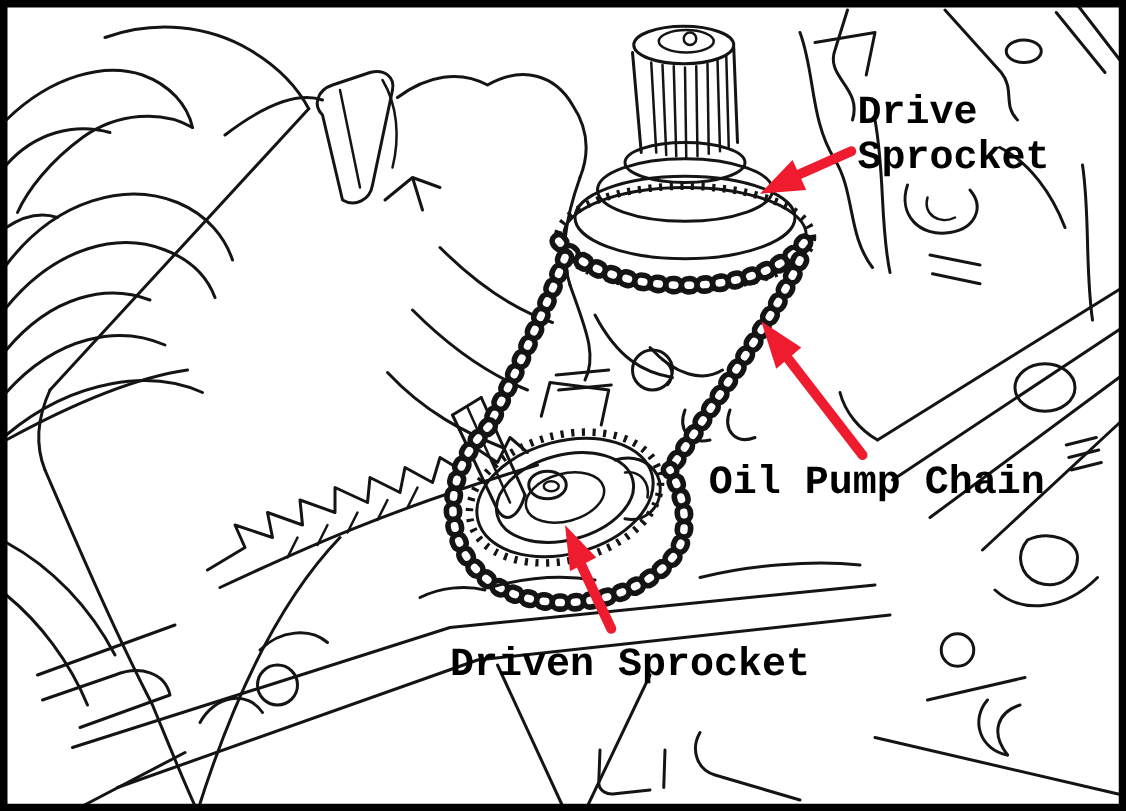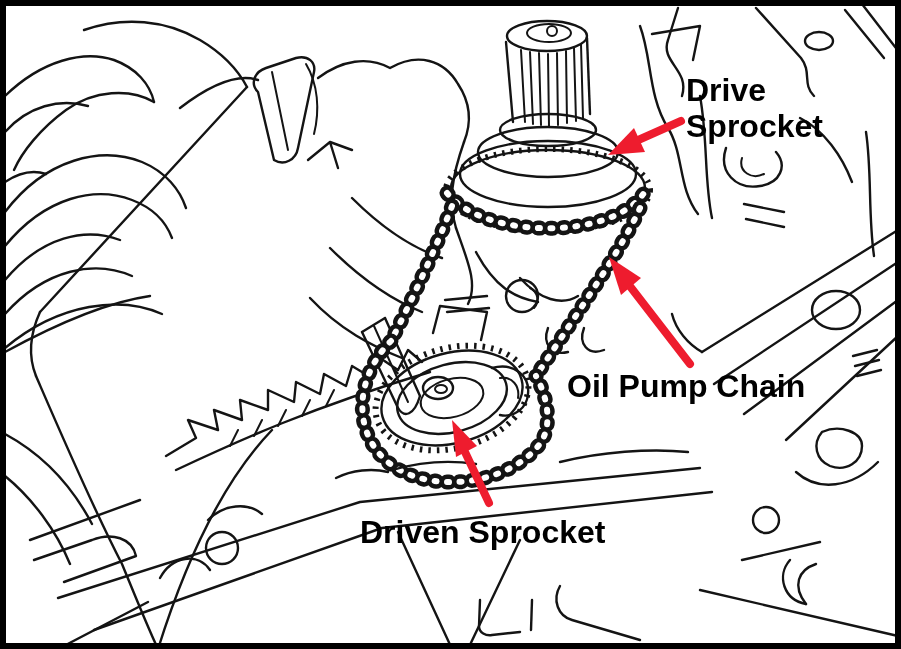--- a/index.html
+++ b/index.html
@@ -1,21 +1,21 @@
 <!DOCTYPE html>
 <html><head>
 <meta charset="utf-8">
 <style>
   html,body{margin:0;padding:0;background:#ffffff;}
   #figure{
     position:relative;
     width:901px;height:649px;
     background:#ffffff;
     overflow:hidden;
-    font-family:Liberation Sans, sans-serif;
+    font-family:Liberation Mono, monospace;
   }
   #figure svg{position:absolute;left:0;top:0;}
   .ln{fill:none;stroke:currentColor;stroke-width:2.4;stroke-linecap:round;stroke-linejoin:round;}
   .ln-thin{fill:none;stroke:currentColor;stroke-width:2;stroke-linecap:round;stroke-linejoin:round;}
   .teeth{fill:none;stroke:currentColor;stroke-width:6;stroke-dasharray:2.5 6;}
   .chain-black{fill:none;stroke:currentColor;stroke-width:15;stroke-dasharray:2 10.5;stroke-linecap:round;}
   .chain-white{fill:none;stroke:#ffffff;stroke-width:6;stroke-dasharray:2 10.5;stroke-linecap:round;}
   .arrow-shaft{stroke:currentColor;stroke-width:8;stroke-linecap:round;fill:none;}
   .arrow-head{fill:currentColor;stroke:none;}
   .callout-label{

